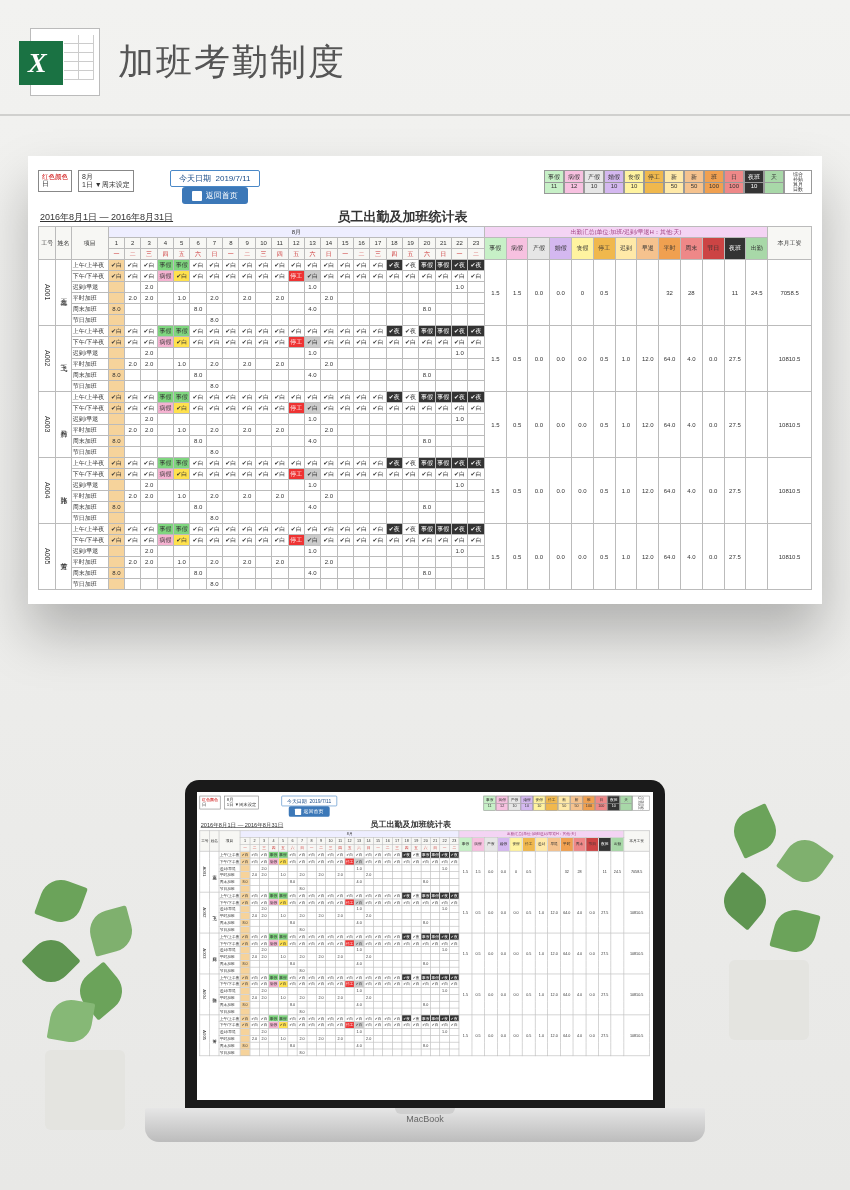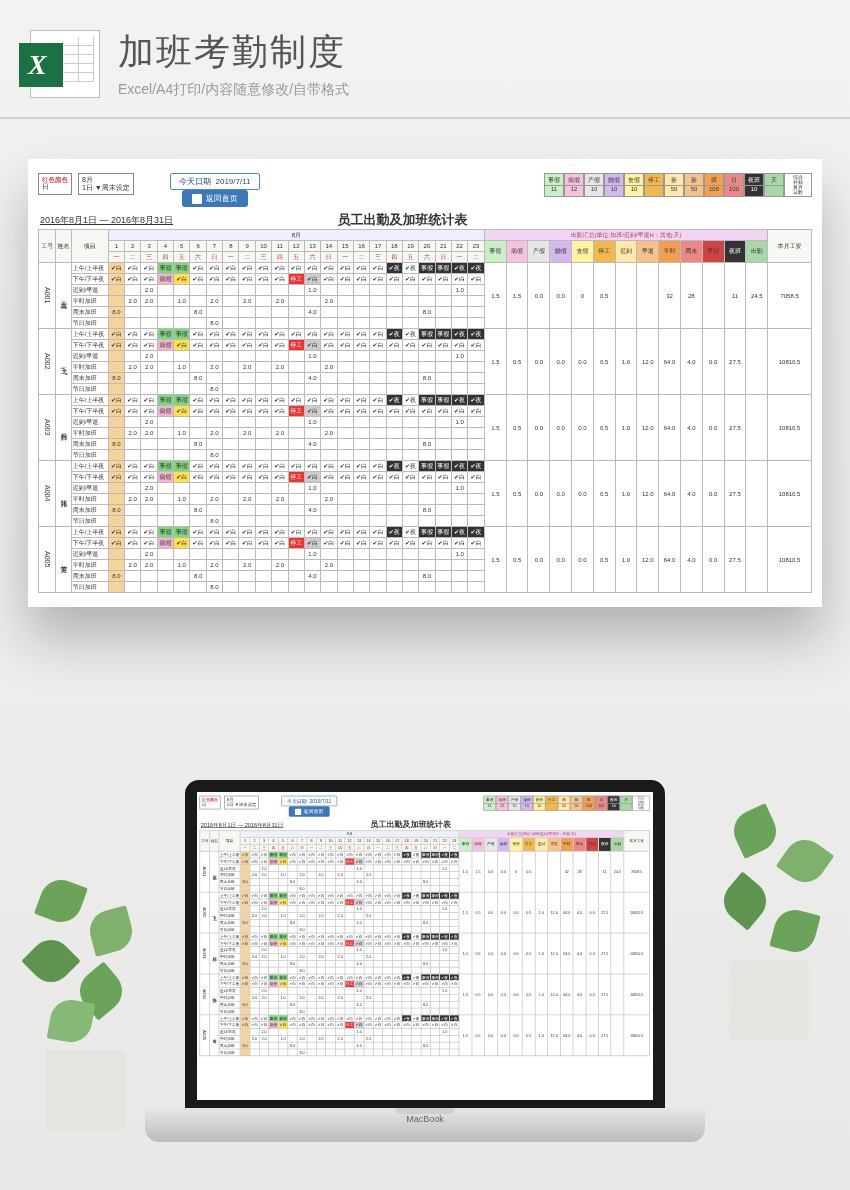--- a/index.html
+++ b/index.html
@@ -148,21 +148,20 @@
           <span></span>
         </div>
         <div>
           <span></span>
           <span></span>
         </div>
       </div>
   </div>
   <div class="title-block">
     <h1>加班考勤制度</h1>
-    <p>Excel/A4打印/内容随意修改/自带格式</p>
   </div>
 </div>
 
 <div class="sheet-card" id="main-card">
     <div class="top-controls">
       <div class="ctl-box">
         <div class="ctl-red">红色颜色</div>
         <div>日</div>
       </div>
       <div class="ctl-box">8月<br>1日 ▼周末设定</div>

